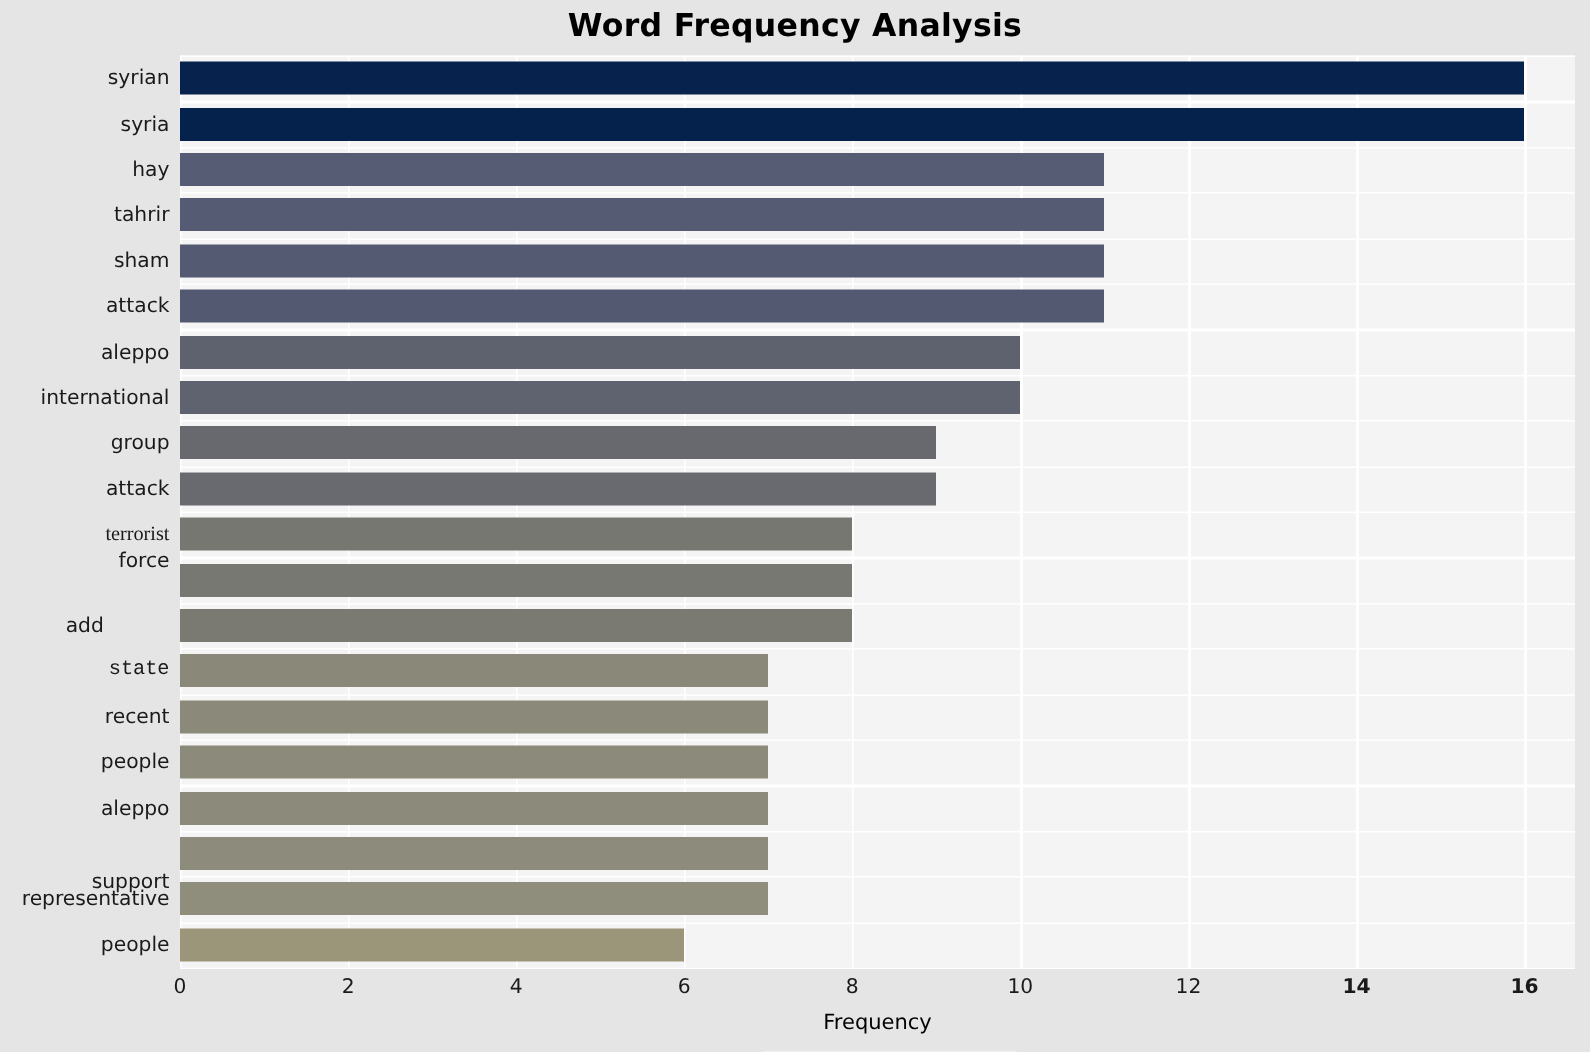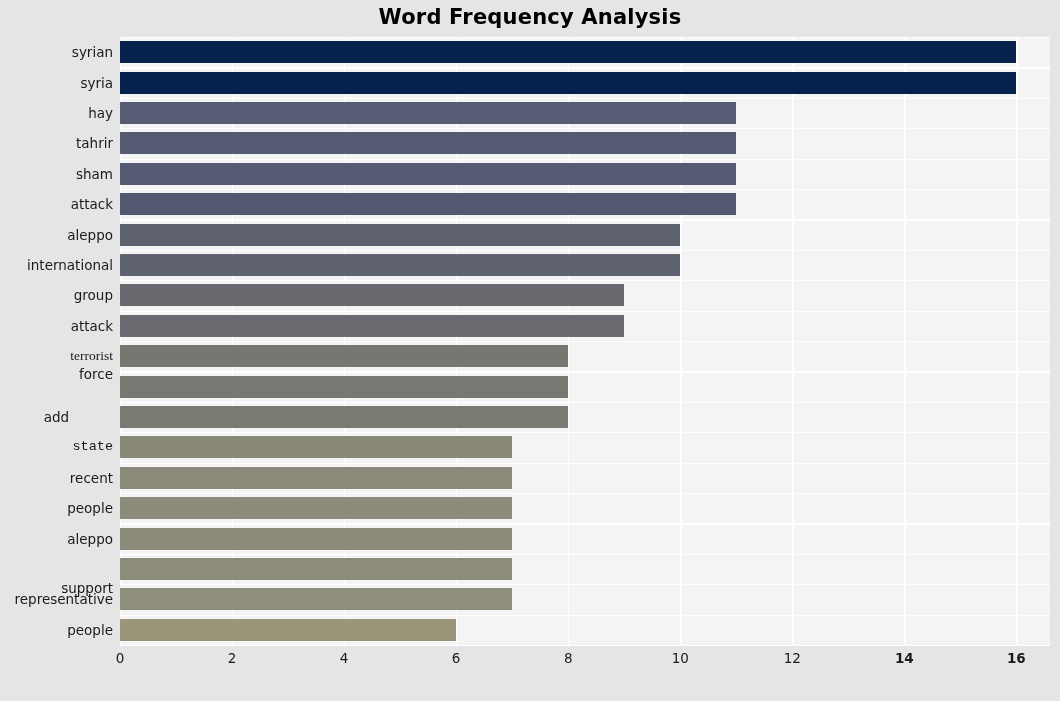--- a/index.html
+++ b/index.html
@@ -194,14 +194,15 @@
       <div class="xtick-label" style="left: 232.048px;">2</div>
       <div class="xtick-label" style="left: 344.096px;">4</div>
       <div class="xtick-label" style="left: 456.145px;">6</div>
       <div class="xtick-label" style="left: 568.193px;">8</div>
       <div class="xtick-label" style="left: 680.241px;">10</div>
       <div class="xtick-label" style="left: 792.289px;">12</div>
       <div class="xtick-label" style="left: 904.337px; font-weight: bold;">14</div>
       <div class="xtick-label" style="left: 1016.39px; font-weight: bold;">16</div>
     </div>
 
+  <div id="xaxis-title">Frequency</div>
 
 </div>
 
 </body></html>

